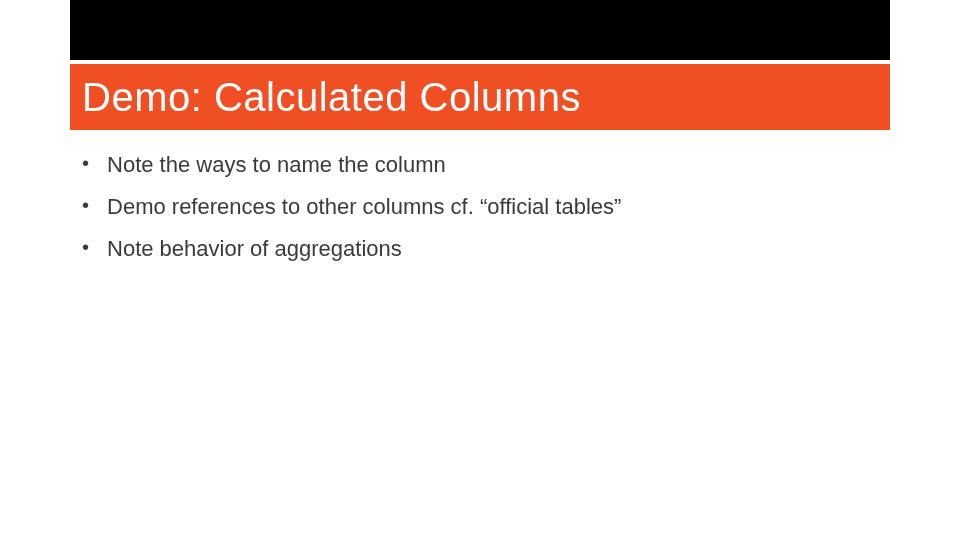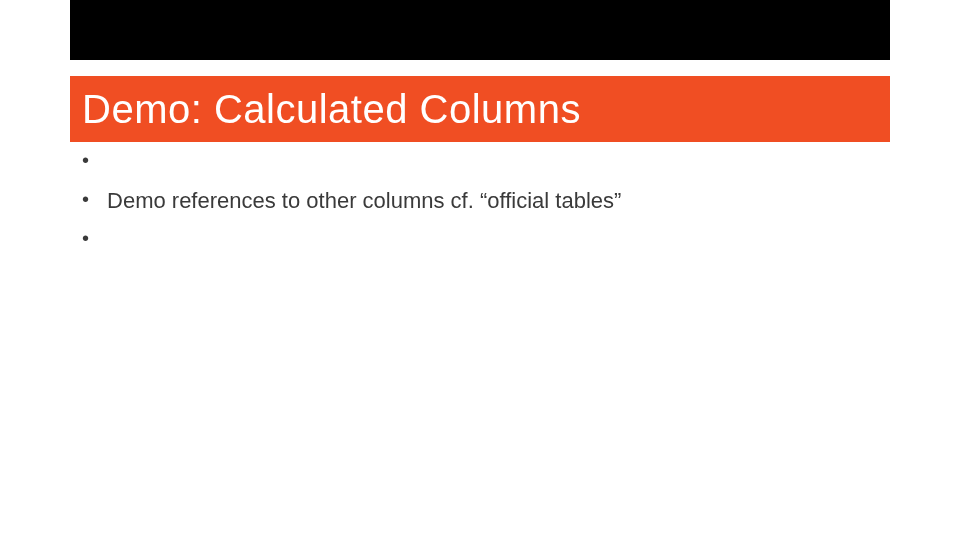--- a/index.html
+++ b/index.html
@@ -18,21 +18,21 @@
     .top-band {
       position: absolute;
       top: 0;
       left: 70px;
       width: 820px;
       height: 60px;
       background: #000000;
     }
     .title-band {
       position: absolute;
-      top: 76px;
+      top: 64px;
       left: 70px;
       width: 820px;
       height: 66px;
       background: #f04e23;
       display: flex;
       align-items: center;
       padding-left: 12px;
     }
     .title-text {
       color: #ffffff;
@@ -71,21 +71,23 @@
 
 <div class="top-band"></div>
 
 <div class="title-band">
   <span class="title-text">Demo: Calculated Columns</span>
 </div>
 
 <ul class="bullet-list">
   <li class="bullet-item">
     <span class="bullet-dot">•</span>
+    <span class="bullet-text">Note the ways to name the column</span>
   </li>
   <li class="bullet-item">
     <span class="bullet-dot">•</span>
     <span class="bullet-text">Demo references to other columns cf. “official tables”</span>
   </li>
   <li class="bullet-item">
     <span class="bullet-dot">•</span>
+    <span class="bullet-text">Note behavior of aggregations</span>
   </li>
 </ul>
 
 </body></html>

